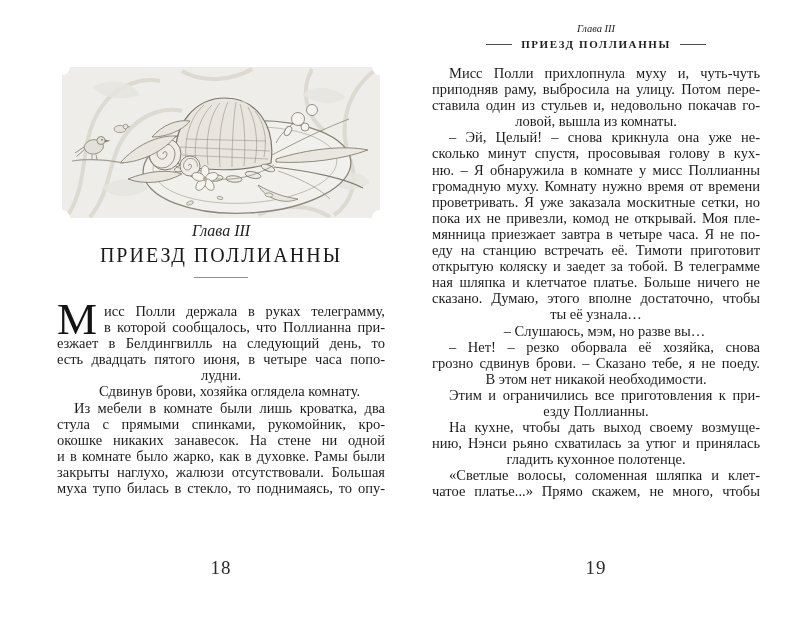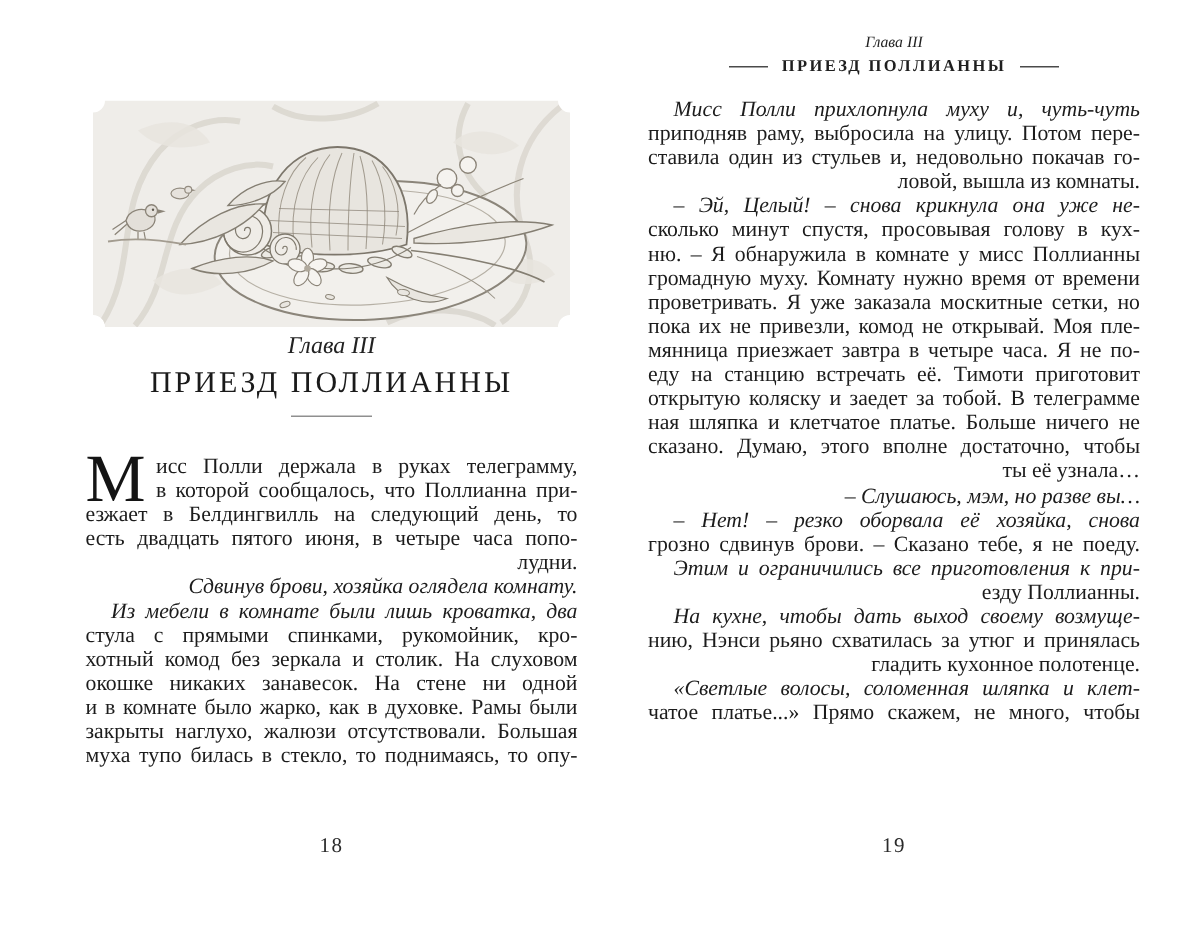--- a/index.html
+++ b/index.html
@@ -45,37 +45,37 @@
   }
   .head-dash { width:26px; height:1px; background:#4a4a4a; }
 
   
   .body-text { position:absolute; left:0; width:328px; }
   .body-text-left  { top:303px; }
   .body-text-right { top:65px; }
   .para { overflow:visible; }
   .line {
     font-size:14.5px; line-height:16.1px; height:16.1px;
-    white-space:nowrap; text-align:right; color:#1c1c1c;
+    white-space:nowrap; text-align:center; color:#1c1c1c;
   }
   .line.just {
     white-space:normal;
     text-align:justify; text-align-last:justify;
     word-spacing:0.02em;
   }
-  .line.ind { padding-left:17px;font-style:italic; }
+  .line.ind { padding-left:17px; }
   .dropcap {
     float:left; font-size:45px; line-height:30px; height:31px;
     padding:1px 7px 0 0; color:#141414;
   }
 
   
   .pagenum {
     position:absolute; top:557px; left:0; width:100%;
-    text-align:center; font-size:14px; letter-spacing:1px; color:#2a2a2a;
+    text-align:center; font-size:19px; letter-spacing:1px; color:#2a2a2a;
     font-variant-numeric:oldstyle-nums;
   }
 </style>
 </head>
 <body>
 
 <div class="page page-left">
 
   <div class="vignette">
     <svg width="318" height="151" viewBox="0 0 318 151">
@@ -217,21 +217,20 @@
         <div class="line just">езжает в Белдингвилль на следующий день, то</div>
         <div class="line just">есть двадцать пятого июня, в четыре часа попо-</div>
         <div class="line">лудни.</div>
       </div>
       <div class="para">
         <div class="line ind">Сдвинув брови, хозяйка оглядела комнату.</div>
       </div>
       <div class="para">
         <div class="line just ind">Из мебели в комнате были лишь кроватка, два</div>
         <div class="line just">стула с прямыми спинками, рукомойник, кро-</div>
-        <div class="line just">хотный комод без зеркала и столик. На слуховом</div>
         <div class="line just">окошке никаких занавесок. На стене ни одной</div>
         <div class="line just">и в комнате было жарко, как в духовке. Рамы были</div>
         <div class="line just">закрыты наглухо, жалюзи отсутствовали. Большая</div>
         <div class="line just">муха тупо билась в стекло, то поднимаясь, то опу-</div>
       </div>
     </div>
 
   <div class="pagenum">18</div>
 </div>
 
@@ -264,20 +263,21 @@
         <div class="line just">ная шляпка и клетчатое платье. Больше ничего не</div>
         <div class="line just">сказано. Думаю, этого вполне достаточно, чтобы</div>
         <div class="line">ты её узнала…</div>
       </div>
       <div class="para">
         <div class="line ind">– Слушаюсь, мэм, но разве вы…</div>
       </div>
       <div class="para">
         <div class="line just ind">– Нет! – резко оборвала её хозяйка, снова</div>
         <div class="line just">грозно сдвинув брови. – Сказано тебе, я не поеду.</div>
+        <div class="line">В этом нет никакой необходимости.</div>
       </div>
       <div class="para">
         <div class="line just ind">Этим и ограничились все приготовления к при-</div>
         <div class="line">езду Поллианны.</div>
       </div>
       <div class="para">
         <div class="line just ind">На кухне, чтобы дать выход своему возмуще-</div>
         <div class="line just">нию, Нэнси рьяно схватилась за утюг и принялась</div>
         <div class="line">гладить кухонное полотенце.</div>
       </div>

